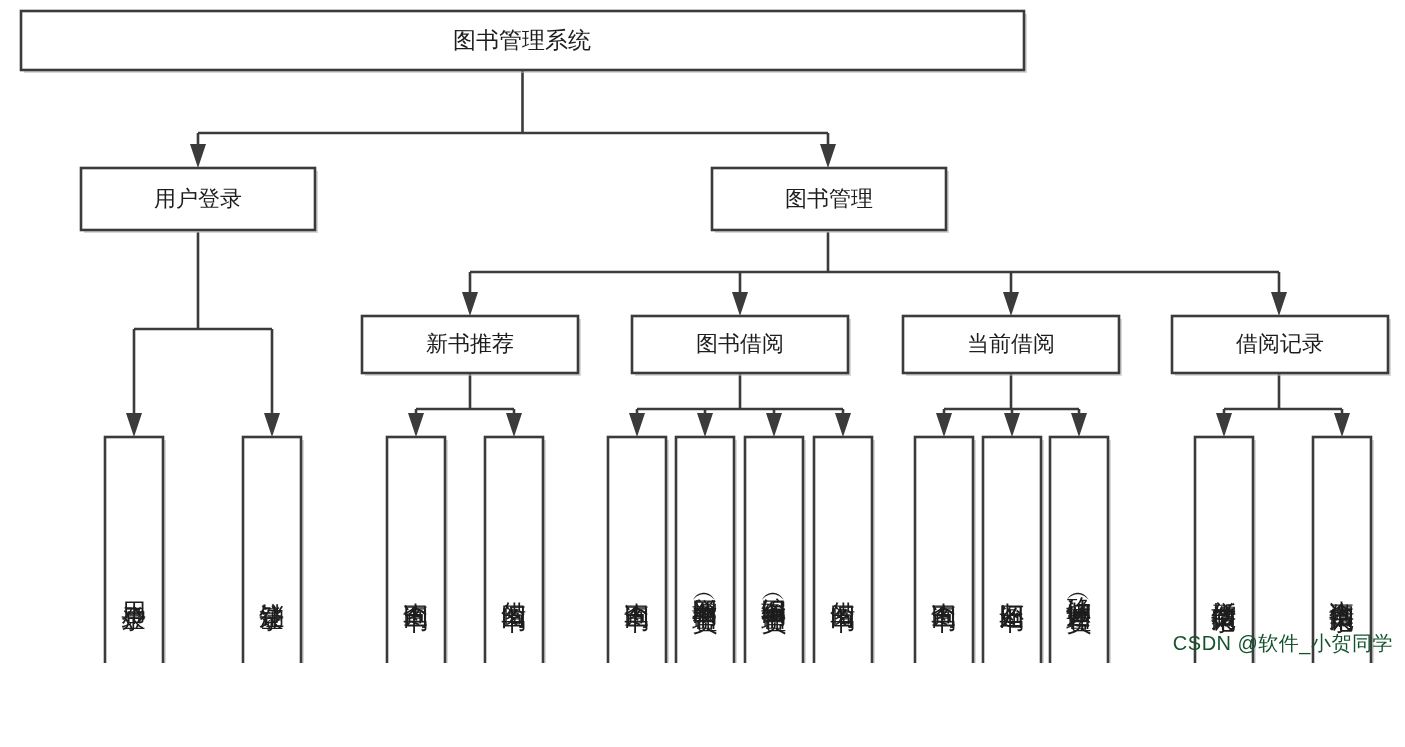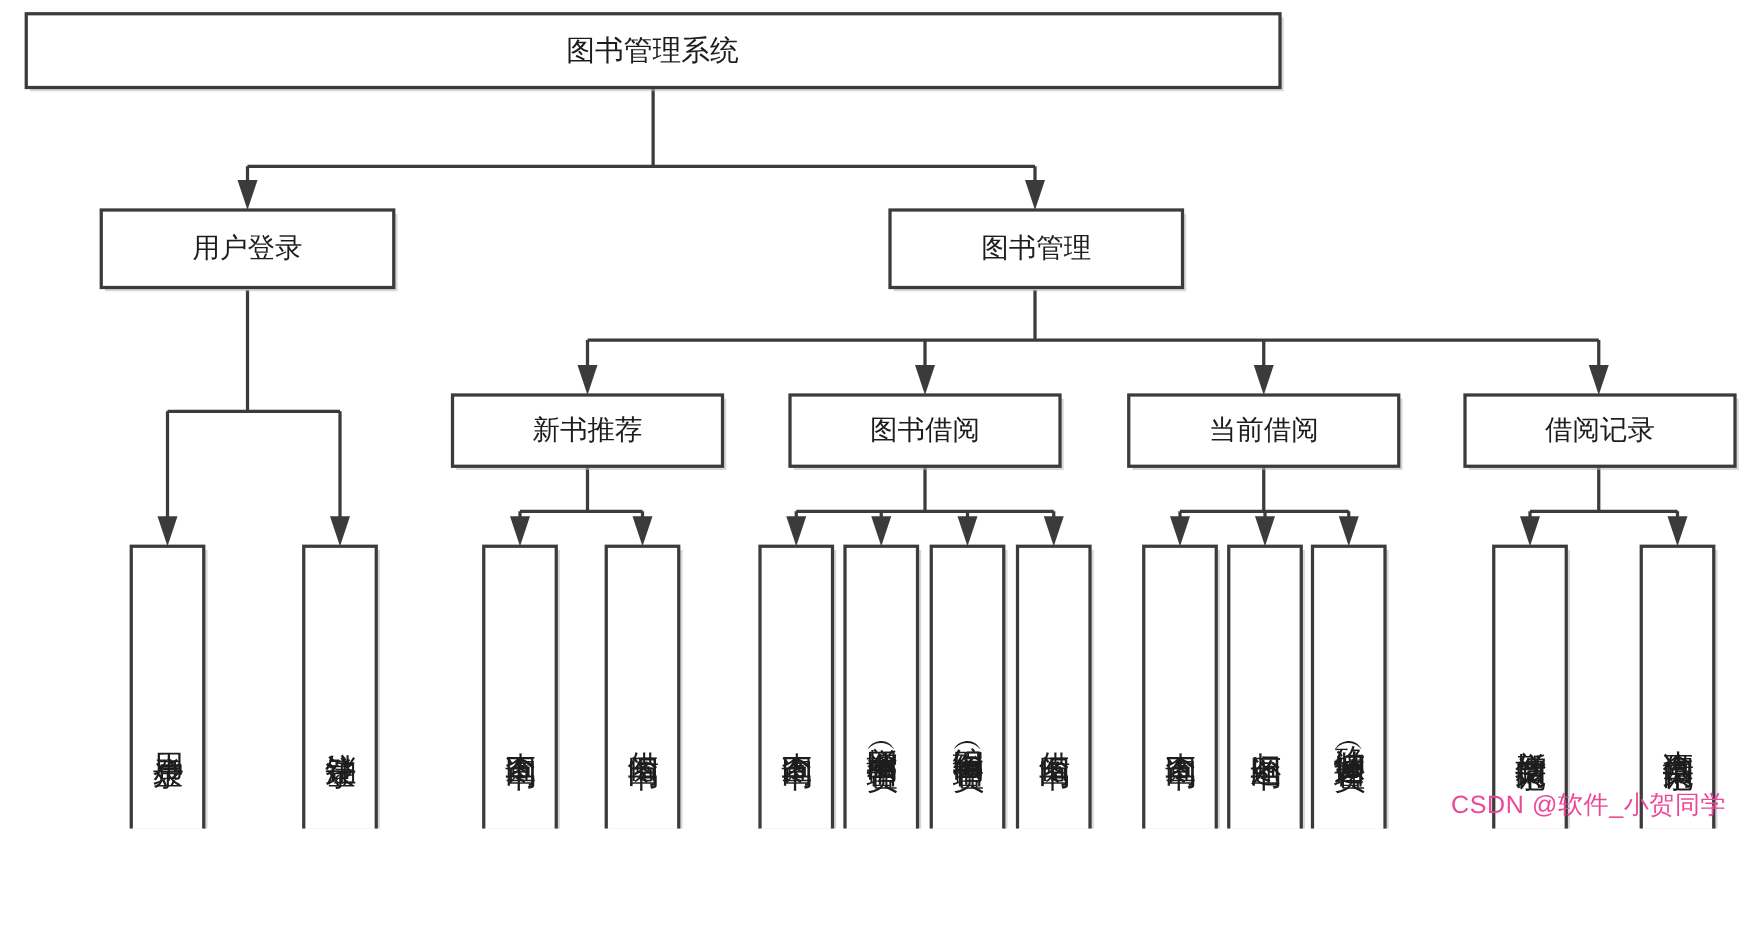--- a/index.html
+++ b/index.html
@@ -66,25 +66,25 @@
     color: #1d1d1d;
     display: flex;
     align-items: center;
     justify-content: center;
     text-align: center;
     white-space: nowrap;
     pointer-events: none;
   }
   .watermark {
     position: absolute;
-    right: 24px;
+    right: 12px;
     bottom: 6px;
     font-family: "Liberation Sans", "DejaVu Sans", sans-serif;
     font-size: 20px;
-    color: #ec4899;
+    color: #14532d;
     letter-spacing: 0.5px;
     user-select: none;
   }
 </style>
 </head>
 <body>
 
 <div id="diagram-root">
 
   <svg id="tree-svg" viewBox="0 0 1405 747">

